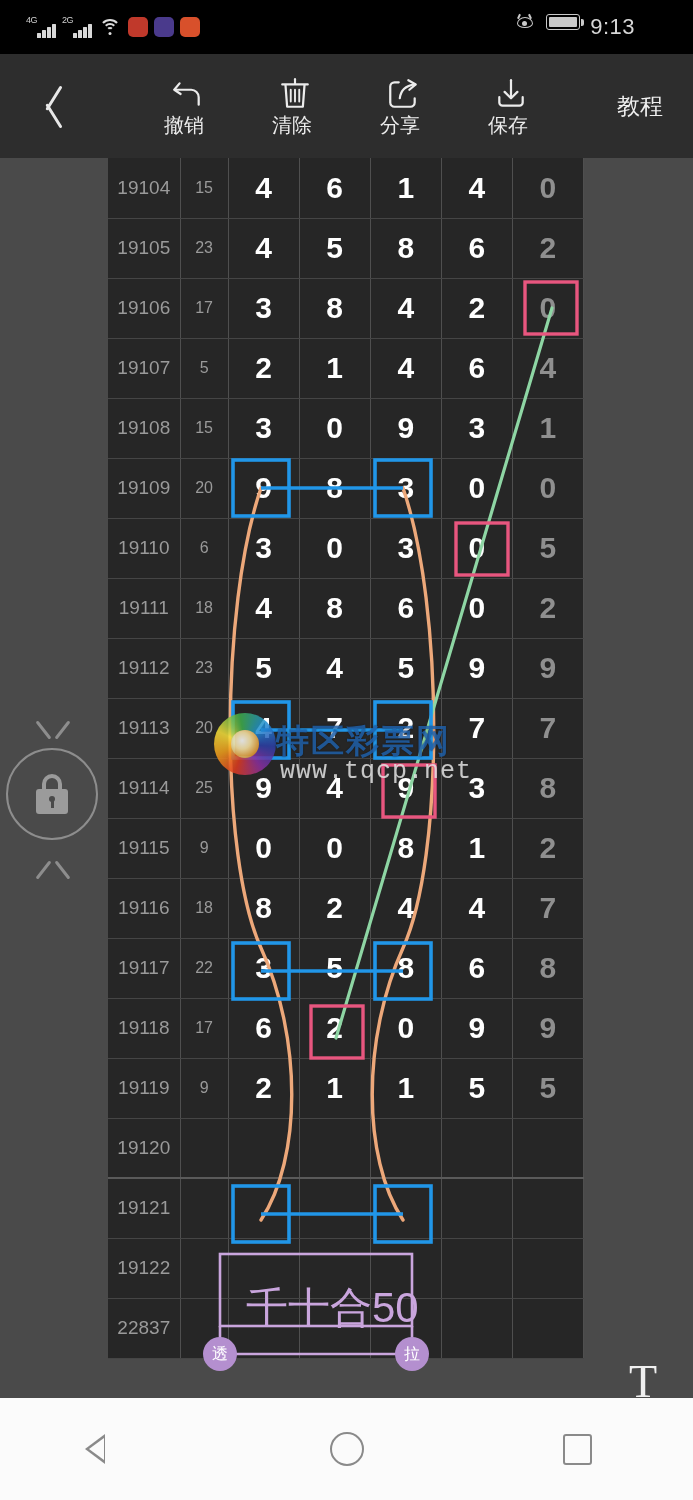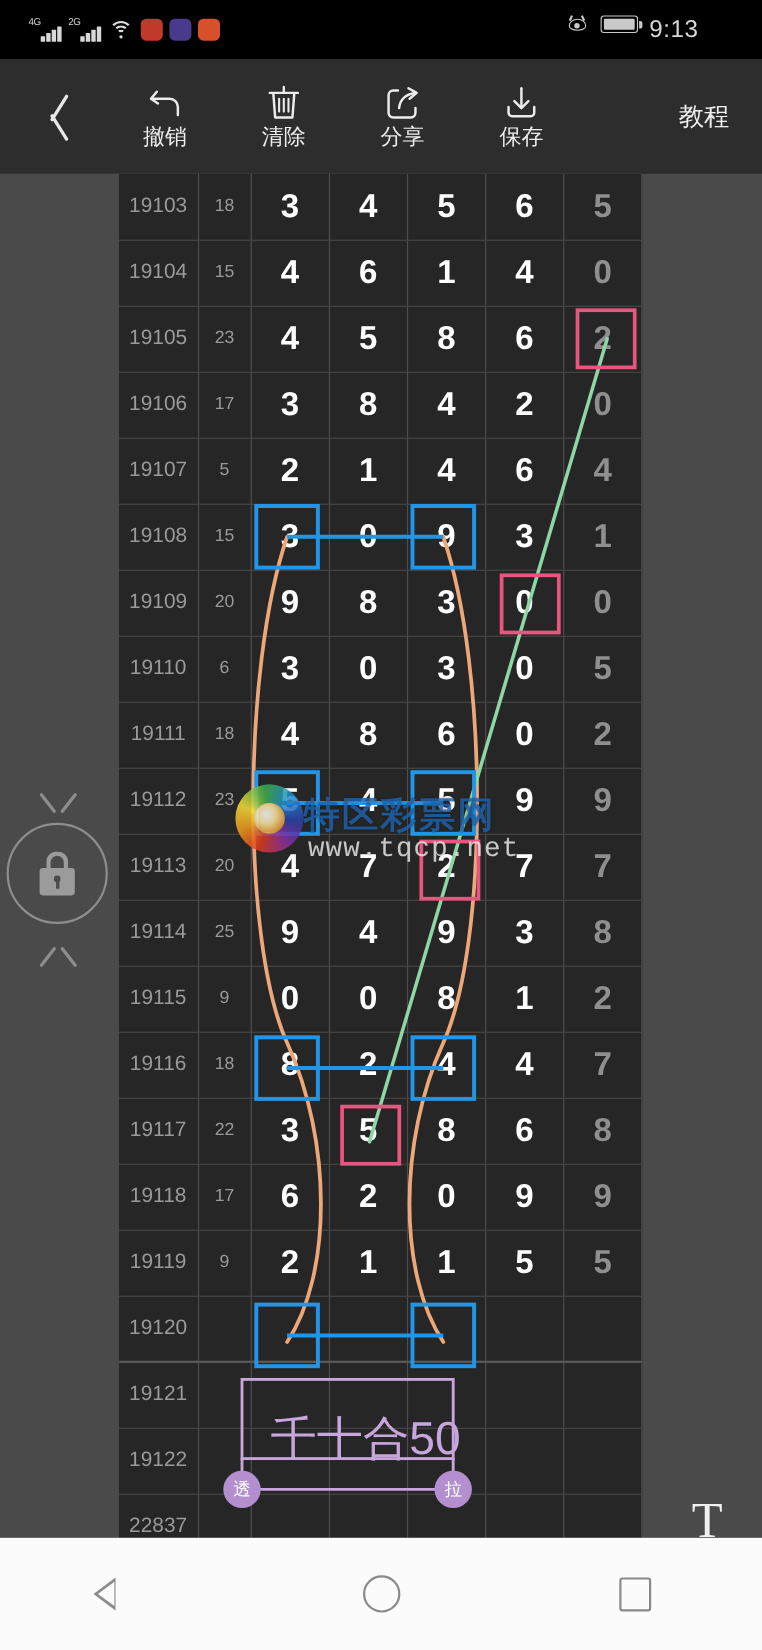--- a/index.html
+++ b/index.html
@@ -41,21 +41,21 @@
 
   
   .toolbar{ position:absolute; left:0; top:54px; width:693px; height:104px;
     background:#2d2d2d; display:flex; align-items:center; }
   .tb-back{ width:96px; height:104px; display:flex; align-items:center; justify-content:center; cursor:pointer;}
   .chev-l{ width:30px;height:48px; position:relative;}
   .chev-l:before,.chev-l:after{content:"";position:absolute;left:12px;width:3px;height:28px;background:#e8e8e8;border-radius:2px;}
   .chev-l:before{ top:0; transform:rotate(32deg); transform-origin:bottom center;}
   .chev-l:after{ top:22px; transform:rotate(-32deg); transform-origin:top center;}
   .tb-item{ flex:0 0 auto; width:108px; height:104px; display:flex; flex-direction:column;
-    align-items:center; justify-content:center; gap:4px; cursor:pointer;}
+    align-items:flex-end; justify-content:center; gap:4px; cursor:pointer;}
   .tb-ico{ width:34px; height:34px; }
   .tb-lab{ color:#ececec; font-size:20px; line-height:1; }
   .tb-tut{ margin-left:auto; margin-right:30px; color:#efefef; font-size:23px; cursor:pointer;}
 
   
   .rail{ position:absolute; left:0; top:158px; width:108px; bottom:102px; background:#4a4a4a; }
   .rail-up, .rail-dn{ position:absolute; left:18px; width:70px; height:30px; }
   .rail-up{ top:552px; } .rail-dn{ top:692px; }
   .chev{ position:absolute; left:50%; top:50%; width:44px;height:16px; transform:translate(-50%,-50%); }
   .chev:before,.chev:after{content:"";position:absolute;top:2px;width:3px;height:22px;background:#8d8d8d;border-radius:2px;}
@@ -237,29 +237,20 @@
   </div>
 
   <div class="ttool">
     <span>T</span>
   </div>
 
   <div class="gridwrap">
     <table class="grid">
       <tbody id="tbody">
           <tr>
-            <td class="c-id">19103</td>
-            <td class="c-sum">18</td>
-            <td class="c-d">3</td>
-            <td class="c-d">4</td>
-            <td class="c-d">5</td>
-            <td class="c-d">6</td>
-            <td class="c-last">5</td>
-          </tr>
-          <tr>
             <td class="c-id">19104</td>
             <td class="c-sum">15</td>
             <td class="c-d">4</td>
             <td class="c-d">6</td>
             <td class="c-d">1</td>
             <td class="c-d">4</td>
             <td class="c-last">0</td>
           </tr>
           <tr>
             <td class="c-id">19105</td>

